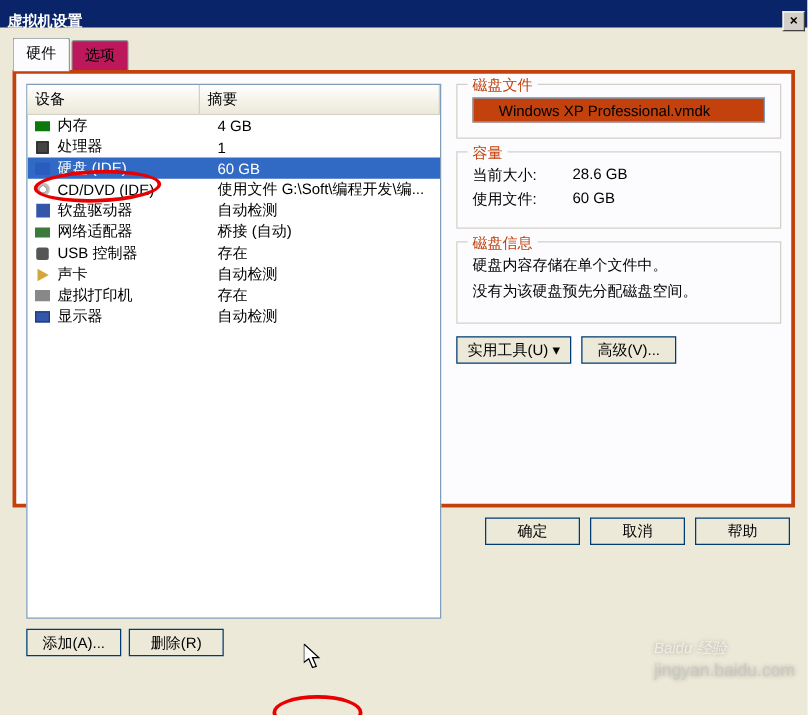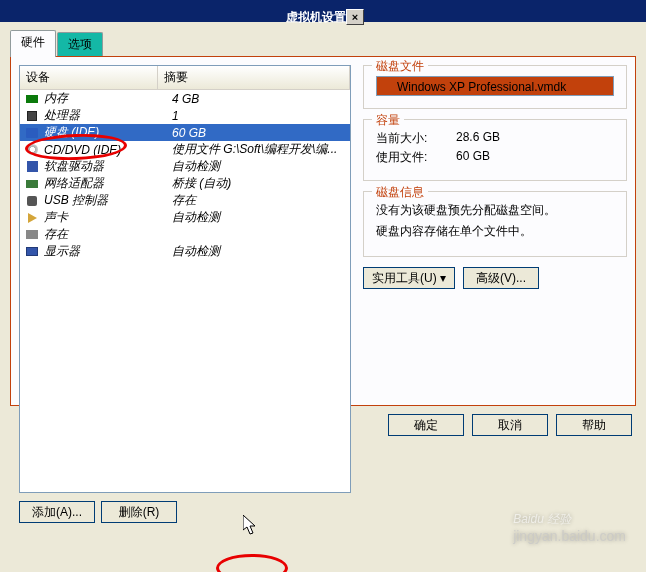--- a/index.html
+++ b/index.html
@@ -1,39 +1,39 @@
 <!DOCTYPE html>
 <html><head>
 <meta charset="utf-8">
 <style>
 * { box-sizing: border-box; margin: 0; padding: 0; font-family: "Microsoft YaHei", "SimSun", Tahoma, sans-serif; font-size: 12px; }
 body { background: #ece9d8; width: 646px; height: 572px; overflow: hidden; position: relative; }
 
-.titlebar { height: 22px; background: #0a246a; color: #fff; display: flex; align-items: center; padding: 12px 2px 0 6px; justify-content: center; }
+.titlebar { height: 22px; background: #0a246a; color: #fff; display: flex; align-items: center; padding: 12px 2px 0 6px; justify-content: space-between; }
 .titlebar .title { font-weight: bold; }
 .titlebar .close { width: 18px; height: 16px; background: #d4d0c8; border: 1px solid #fff; border-right-color: #404040; border-bottom-color: #404040; display: flex; align-items: center; justify-content: center; font-family: Arial; font-weight: bold; color: #000; font-size: 11px; cursor: pointer; }
 
 .client { padding: 8px 10px 10px 10px; }
 
 .tabs { display: flex; margin-bottom: -1px; }
 .tab { padding: 3px 10px 4px; border: 1px solid #919b9c; border-bottom: none; background: #fcfcfe; margin-right: 1px; position: relative; z-index: 2; border-radius: 2px 2px 0 0; }
-.tab.inactive { background: #14b8a6; margin-top: 2px; z-index: 0; }
-
-.tabpanel { border: 1px solid #c2410c; padding: 8px; height: 350px; background: #fcfcfe; position: relative; }
+.tab.inactive { background: #be185d; margin-top: 2px; z-index: 0; }
+
+.tabpanel { border: 3px solid #c2410c; padding: 8px; height: 350px; background: #fcfcfe; position: relative; }
 
 .cols { display: flex; gap: 12px; height: 458px; }
 
 .left { width: 332px; display: flex; flex-direction: column; }
 .listframe { border: 1px solid #7f9db9; flex: 1; background: #fff; display: flex; flex-direction: column; }
 .listhead { display: flex; background: linear-gradient(#fff,#ece9d8); border-bottom: 1px solid #d4d0c8; }
 .listhead .h { padding: 3px 6px; border-right: 1px solid #d4d0c8; font-weight: normal; }
 .h1 { width: 138px; }
 .h2 { flex: 1; }
 
-.rows { flex: 1; overflow: hidden; font-style: italic; }
+.rows { flex: 1; overflow: hidden; }
 .row { display: flex; align-items: center; height: 17px; padding: 0 4px; }
 .row.sel { background: #316ac5; color: #fff; }
 .row .ico { width: 16px; height: 14px; margin-right: 4px; display: flex; align-items: center; justify-content: center; }
 .row .c1 { width: 128px; overflow: hidden; white-space: nowrap; }
 .row .c2 { flex: 1; overflow: hidden; white-space: nowrap; text-overflow: ellipsis; }
 
 .leftbtns { display: flex; gap: 6px; margin-top: 8px; }
 
 .right { flex: 1; }
 .group { border: 1px solid #d4d0c8; padding: 10px 12px 12px; margin-bottom: 10px; position: relative; }
@@ -61,21 +61,21 @@
 .ic-prn { width: 12px; height: 9px; background: #888; }
 .ic-mon { width: 12px; height: 9px; background: #3355aa; border: 1px solid #223a77; }
 
 
 .redcircle { position: absolute; border: 3px solid #e80000; border-radius: 50%; pointer-events: none; }
 .rc1 { left: 14px; top: 77px; width: 102px; height: 26px; transform: rotate(-2deg); }
 .rc2 { left: 205px; top: 497px; width: 72px; height: 28px; }
 
 .cursor-arrow { position: absolute; left: 243px; top: 515px; pointer-events: none; }
 
-.watermark { position: absolute; right: 20px; bottom: 28px; color: rgba(255,255,255,0.6); font-family: Arial; font-size: 20px; font-style: italic; text-shadow: 0 0 4px rgba(0,0,0,0.3); pointer-events: none; }
+.watermark { position: absolute; right: 10px; bottom: 28px; color: rgba(255,255,255,0.6); font-family: Arial; font-size: 20px; font-style: italic; text-shadow: 0 0 4px rgba(0,0,0,0.3); pointer-events: none; }
 .watermark small { font-size: 14px; font-style: normal; color: rgba(200,200,200,0.7); display: block; }
 </style>
 </head>
 <body>
 
 <div class="titlebar">
   <span class="title">虚拟机设置</span>
   <div class="close">×</div>
 </div>
 
@@ -147,20 +147,21 @@
                 <span class="ico">
                   <span class="ic-snd"></span>
                 </span>
                 <span class="c1">声卡</span>
                 <span class="c2">自动检测</span>
               </div>
               <div class="row">
                 <span class="ico">
                   <span class="ic-prn"></span>
                 </span>
+                <span class="c1">虚拟打印机</span>
                 <span class="c2">存在</span>
               </div>
               <div class="row">
                 <span class="ico">
                   <span class="ic-mon"></span>
                 </span>
                 <span class="c1">显示器</span>
                 <span class="c2">自动检测</span>
               </div>
             </div>
@@ -184,22 +185,22 @@
               <span>28.6 GB</span>
             </div>
           <div class="kv">
               <span class="k">使用文件:</span>
               <span>60 GB</span>
             </div>
         </div>
 
         <div class="group">
           <div class="legend">磁盘信息</div>
+          <div class="infoline">硬盘内容存储在单个文件中。</div>
           <div class="infoline">没有为该硬盘预先分配磁盘空间。</div>
-          <div class="infoline">硬盘内容存储在单个文件中。</div>
         </div>
 
         <div class="utilbtns">
           <button class="btn">实用工具(U) ▾</button>
           <button class="btn">高级(V)...</button>
         </div>
       </div>
     </div>
 
     <div class="redcircle rc1"></div>

